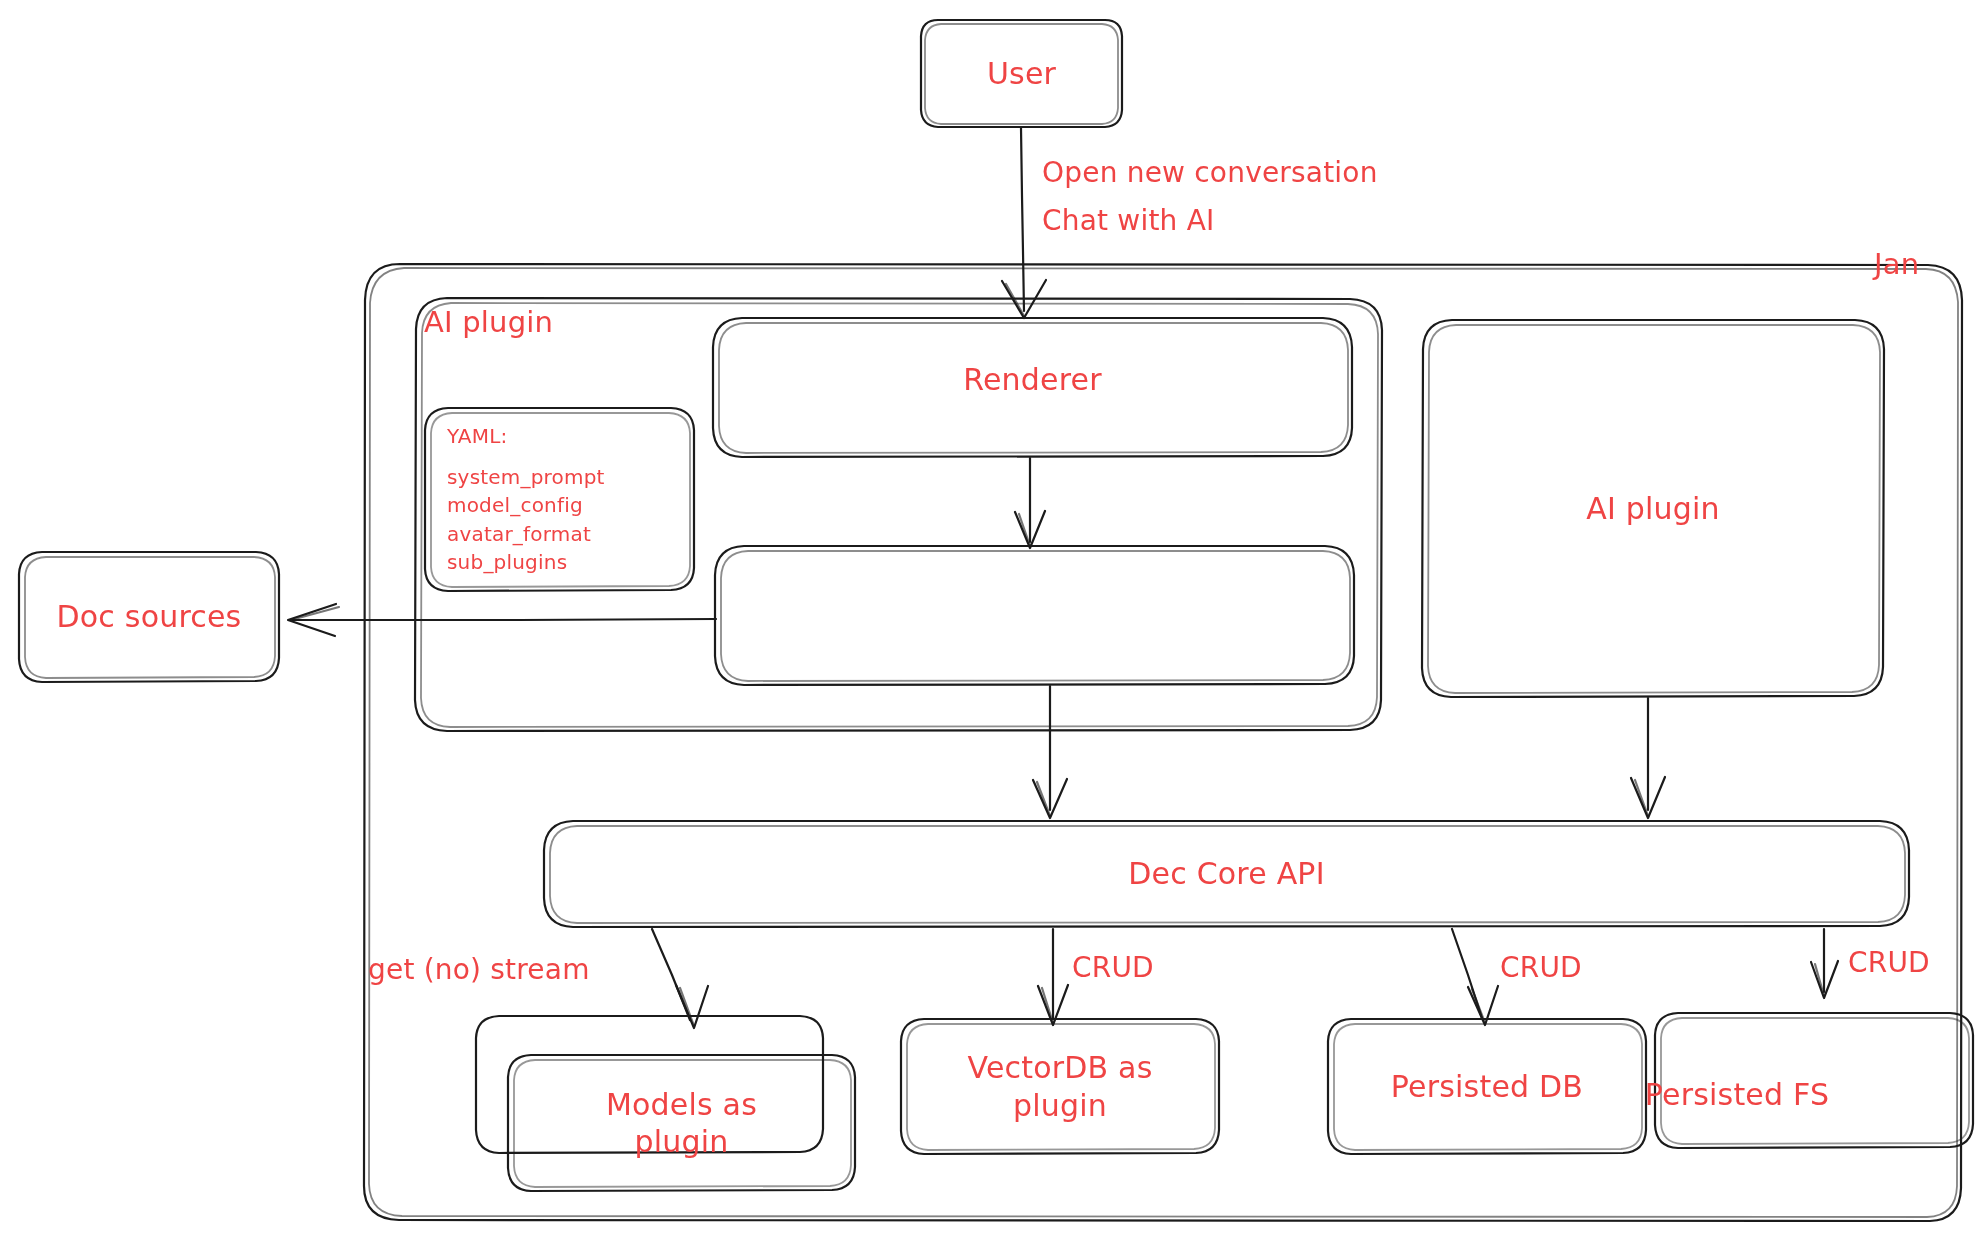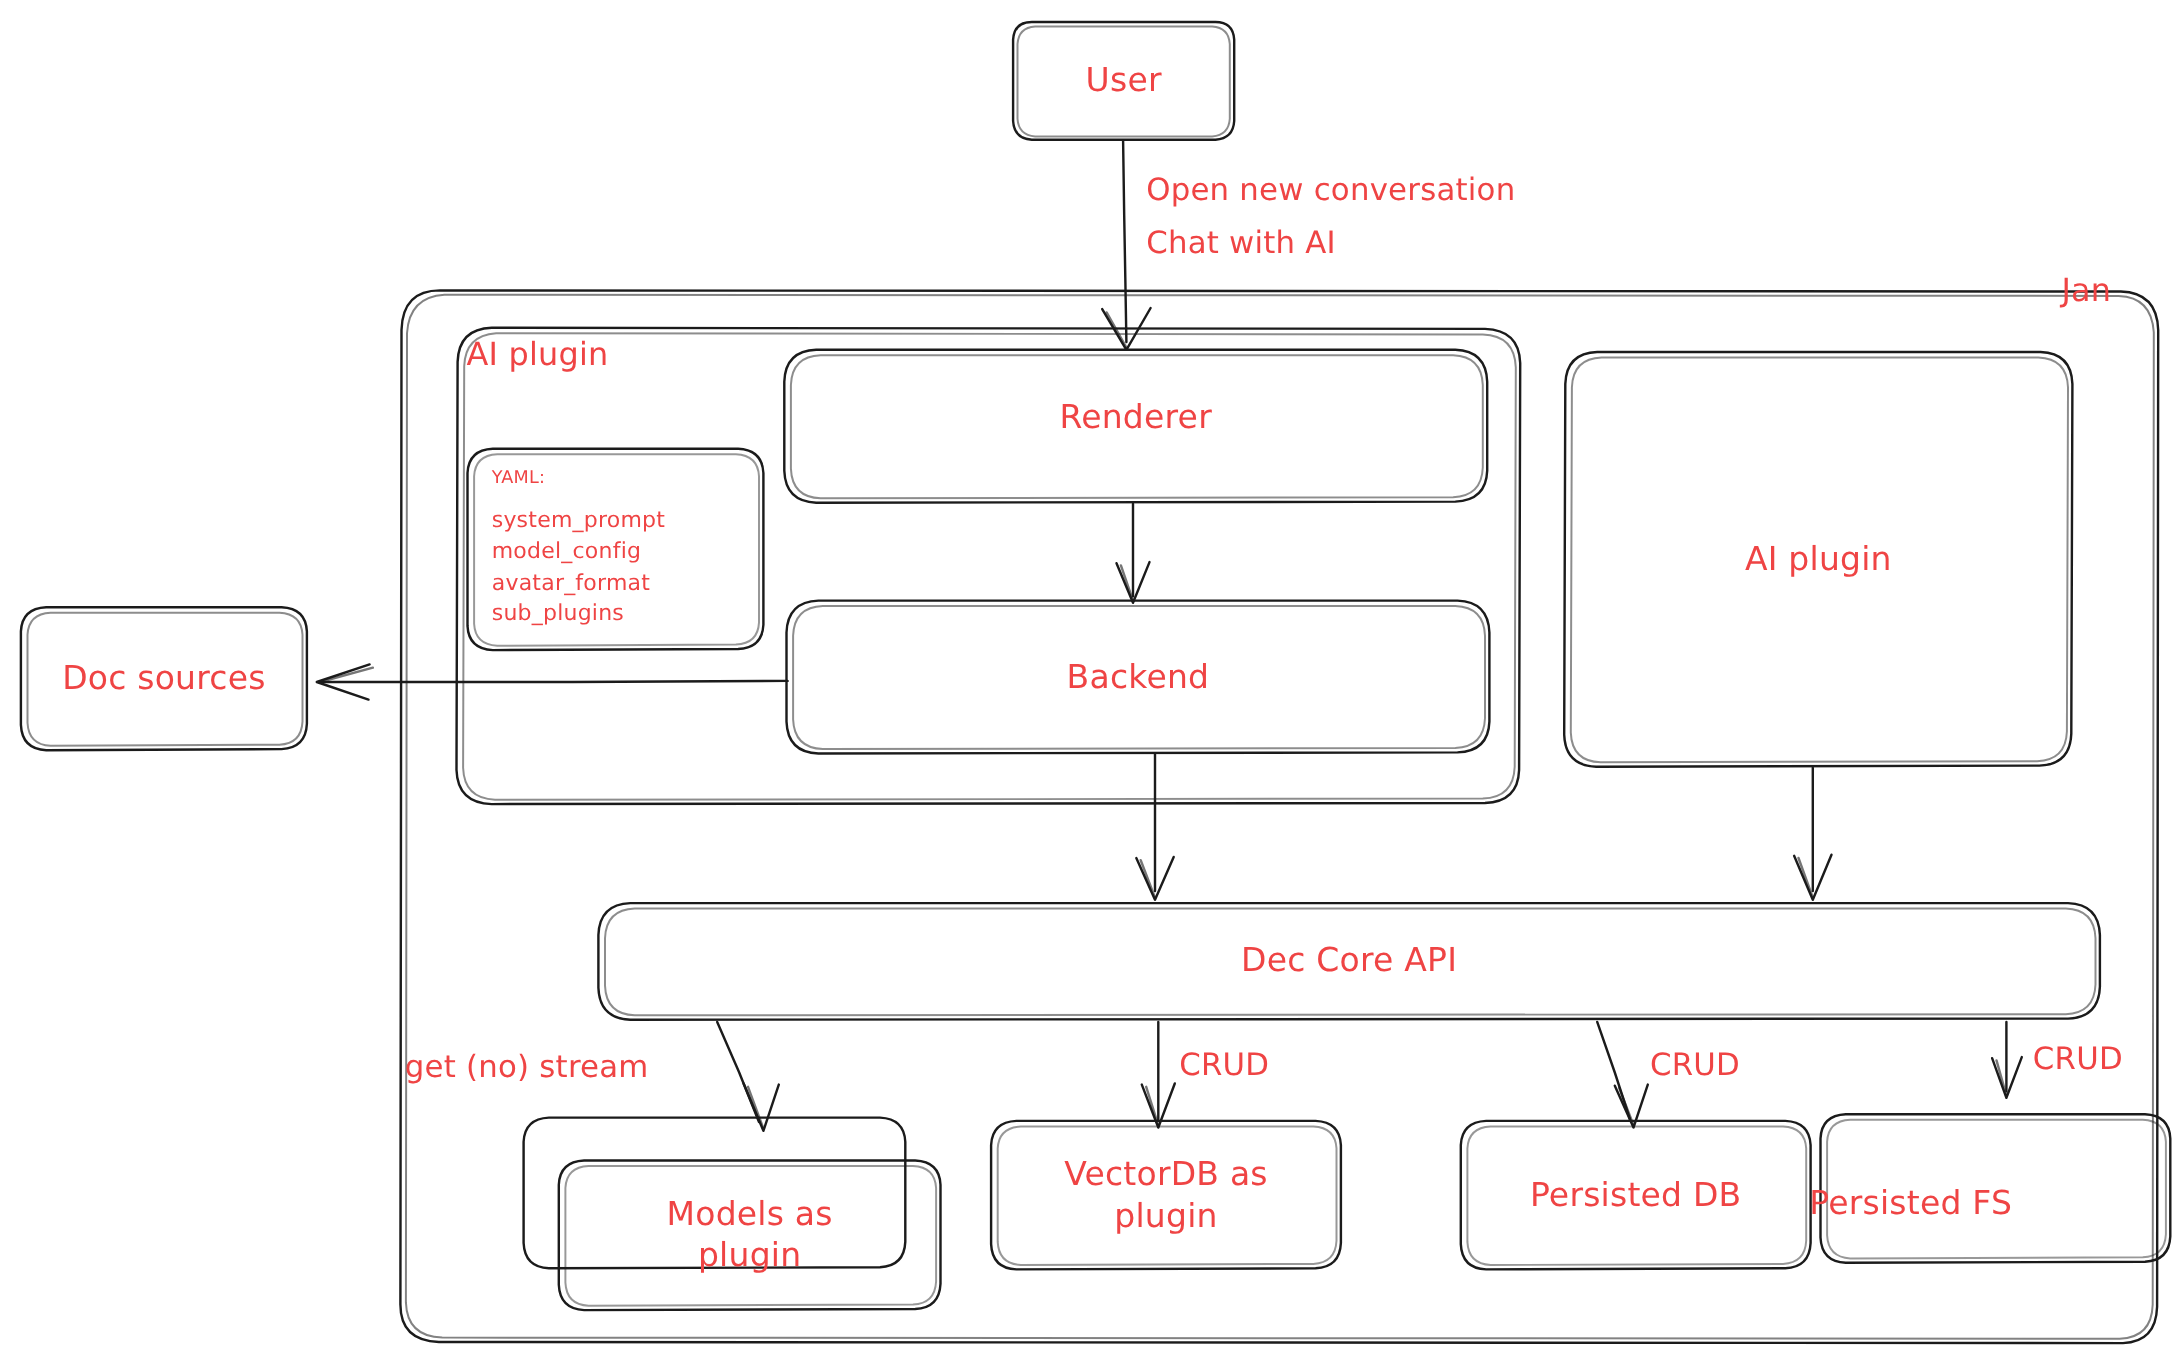--- a/index.html
+++ b/index.html
@@ -35,21 +35,21 @@
   .node-box{
     position:absolute;
     display:flex;
     align-items:center;
     justify-content:center;
     text-align:center;
   }
   .group-label{font-size:29px;}
   .edge-label{font-size:28px;}
   .yaml-text{font-size:20px;line-height:1.42;text-align:left;}
-  .yaml-head{font-size:16px;}
+  .yaml-head{font-size:20px;}
 </style>
 </head>
 <body>
 
 <div id="stage">
 
   <svg id="canvas" viewBox="0 0 1981 1246">
 
     <g>
       <path class="sk sk-1" d="M400,264 Q366,264 365,300 L364,1186 Q364,1219 399,1220 L1930,1221 Q1960,1220 1961,1188 L1962,300 Q1961,266 1928,265 Z"></path>
@@ -181,23 +181,20 @@
     <div class="lbl node-text" style="position:relative;">User</div>
   </div>
 
   <div class="lbl edge-label" style="left:1042px;top:155px;">Open new conversation</div>
   <div class="lbl edge-label" style="left:1042px;top:203px;">Chat with AI</div>
 
   <div class="node-box" style="left:713px;top:322px;width:639px;height:116px;">
     <div class="lbl node-text" style="position:relative;">Renderer</div>
   </div>
 
-  <div class="node-box" style="left:715px;top:546px;width:639px;height:139px;">
-    <div class="lbl node-text" style="position:relative;">Backend</div>
-  </div>
 
   <div style="position:absolute;left:447px;top:424px;width:250px;">
     <div class="lbl yaml-head" style="position:relative;left:0;top:0;">YAML:</div>
     <div style="height:14px;"></div>
     <div class="lbl yaml-text" style="position:relative;left:0;top:0;">system_prompt</div>
     <div class="lbl yaml-text" style="position:relative;left:0;top:0;">model_config</div>
     <div class="lbl yaml-text" style="position:relative;left:0;top:0;">avatar_format</div>
     <div class="lbl yaml-text" style="position:relative;left:0;top:0;">sub_plugins</div>
   </div>
 

